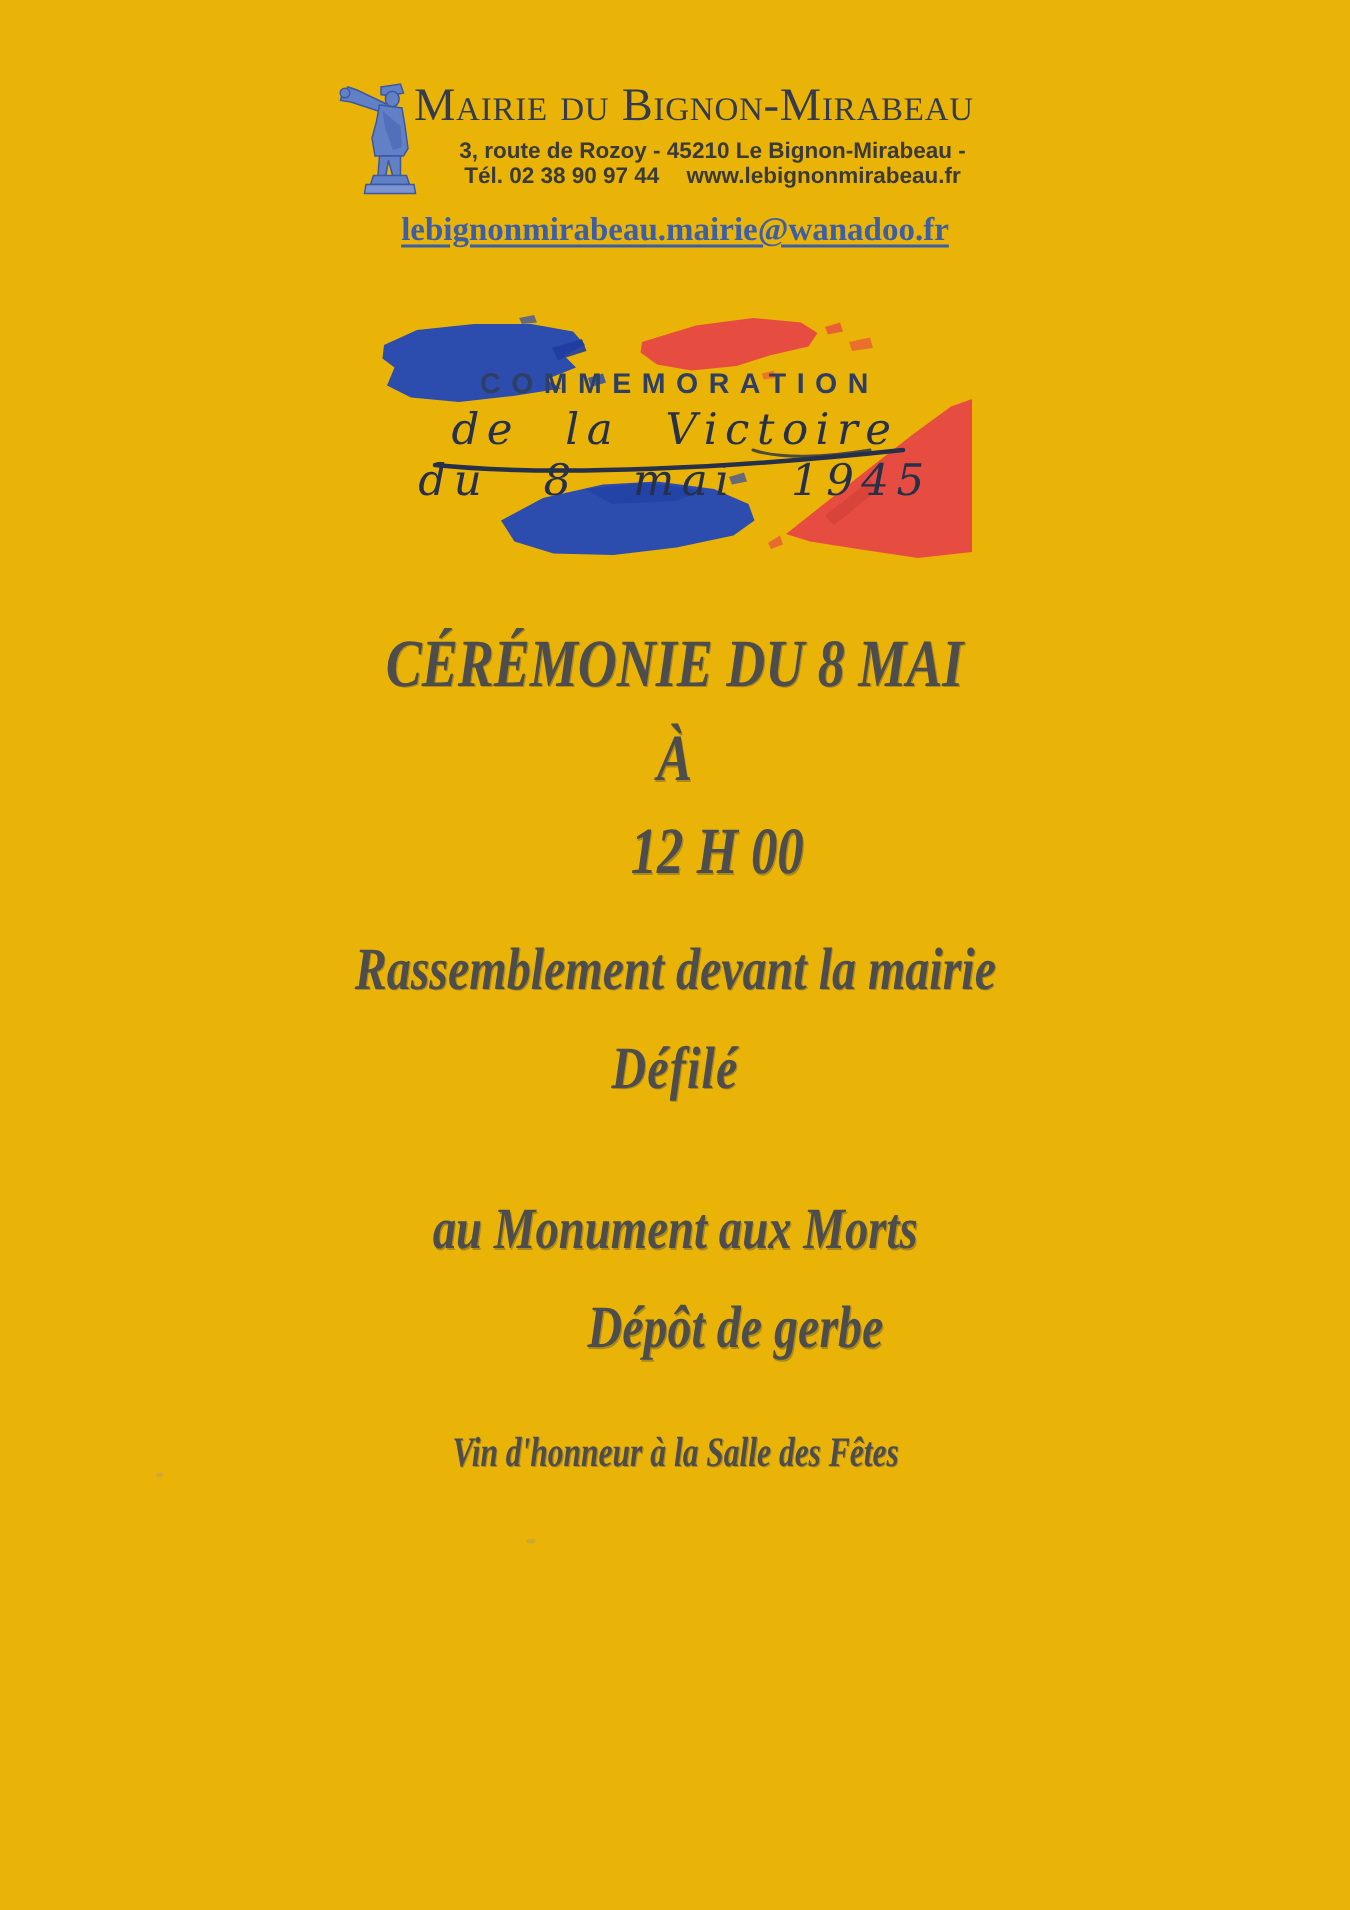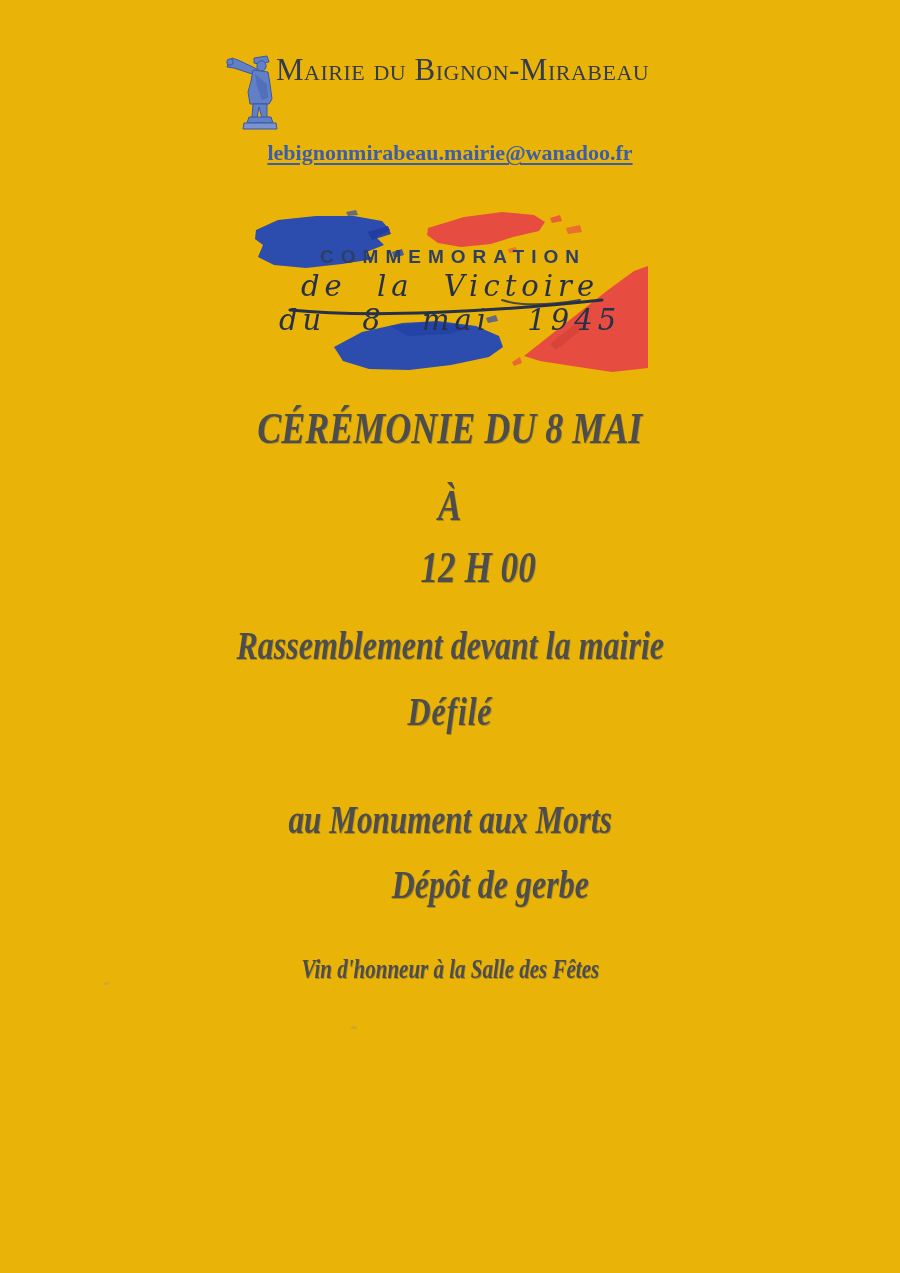--- a/index.html
+++ b/index.html
@@ -98,21 +98,21 @@
     text-align: center;
     font-family: "Liberation Serif", serif;
     font-weight: bold;
     font-style: italic;
     color: #4d4d4d;
     line-height: 1;
     text-shadow: 1px 1px 0 rgba(60,60,60,0.35);
     white-space: nowrap;
   }
   .sched > span { display: inline-block; transform: scaleX(0.8); transform-origin: center; }
-  .sched.heading  { top: 406px; font-size: 45px; }
+  .sched.heading  { top: 420px; font-size: 45px; }
   .sched.prep     { top: 484px; font-size: 44px; }
   .sched.time     { top: 546px; font-size: 44px; left: 28px; }
   .sched.item-0   { top: 626px; font-size: 40px; }
   .sched.item-1   { top: 692px; font-size: 40px; letter-spacing: 1px; }
   .sched.item-2   { top: 759px; font-size: 39px; }
   .sched.item-3   { top: 800px; font-size: 39px; }
   .sched.item-4   { top: 865px; font-size: 40px; padding-left: 40px; }
   .sched.item-5   { top: 955px; font-size: 28px; }
   .sched.item-5 > span { transform: scaleX(0.75); }
 
@@ -143,20 +143,25 @@
 
         <path d="M25,63 L47,63 L49,69 L23,69 Z"></path>
         <path d="M20,69 L52,69 L53,75 L19,75 Z" fill="#7b94cf"></path>
       </g>
 
       <path d="M31,20 L43,30 L44,44 L38,46 L33,32 Z" fill="#3d5cae" opacity="0.45"></path>
     </svg>
   </div>
 
   <div class="header-title">Mairie du Bignon-Mirabeau</div>
+  <div class="header-address">3, route de Rozoy - 45210 Le Bignon-Mirabeau -</div>
+  <div class="header-contact">
+    <span class="phone">Tél. 02 38 90 97 44</span>
+    <span class="web">www.lebignonmirabeau.fr</span>
+  </div>
   <div class="email-row">
     <a class="email-link">lebignonmirabeau.mairie@wanadoo.fr</a>
   </div>
 
   <div class="banner">
     <svg class="strokes" width="400" height="172" viewBox="0 0 400 172" xmlns="http://www.w3.org/2000/svg">
 
       <path fill="#2c4cae" d="M6,26 L28,16 L66,12 L104,12 L132,17 L140,26 L126,33 L134,41 L114,49
         L124,55 L92,60 L56,64 L24,61 L8,53 L13,41 L5,35 Z"></path>
       <path fill="#1f3da0" d="M118,28 L138,22 L141,30 L122,36 Z" opacity="0.9"></path>

